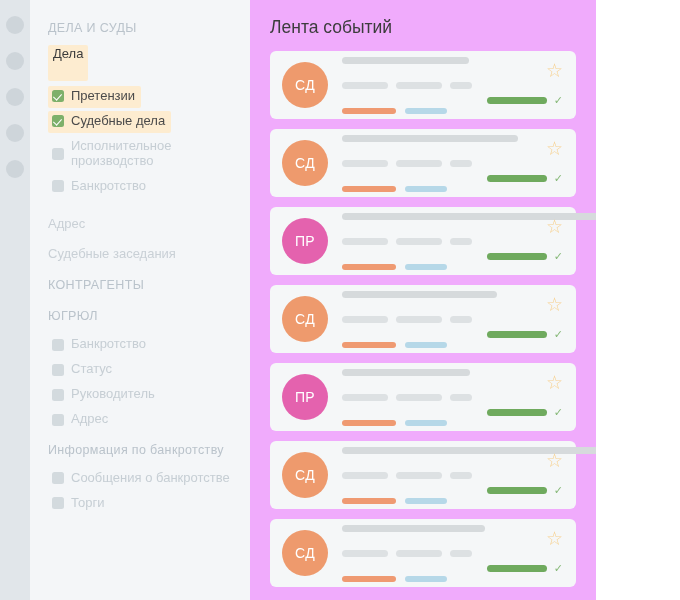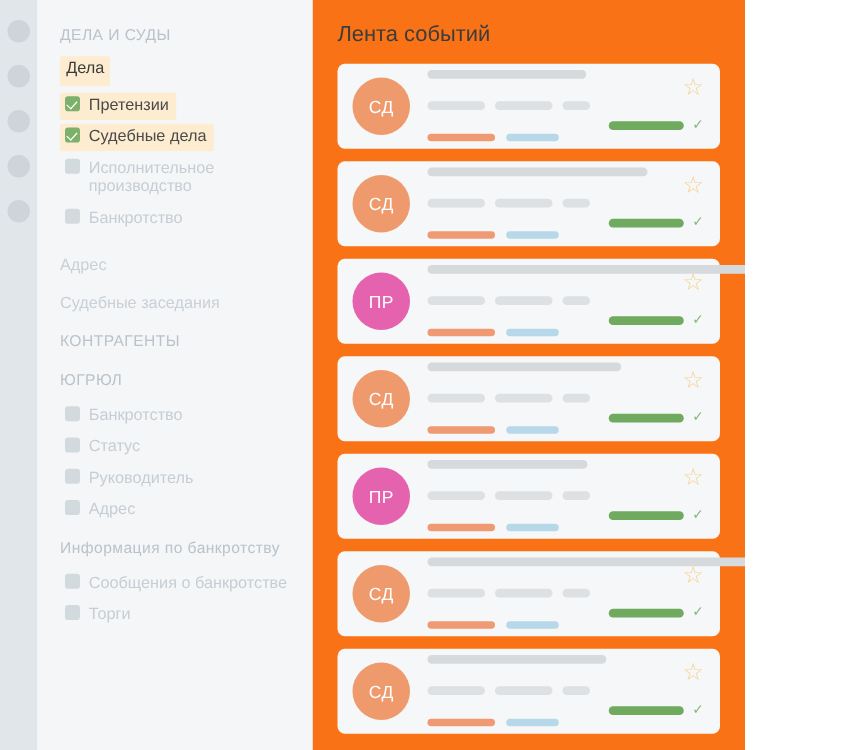--- a/index.html
+++ b/index.html
@@ -69,28 +69,29 @@
   }
   .nav-plain.dark {
     color: #c9d0d6;
   }
 
   .nav-link {
     display: inline-block;
     font-size: 13px;
     color: #3b3b3b;
     margin: 2px 0 2px 18px;
-    padding: 2px 5px 7px 5px;
+    padding: 2px 5px 19px 5px;
     background: #fdecd0;
     border-radius: 2px;
     line-height: 1.15;
   }
 
   .nav-check {
     display: flex;
+    align-items: center;
     margin: 3px 0 3px 18px;
     padding: 3px 6px 4px 4px;
     border-radius: 2px;
     width: fit-content;
     line-height: 1.15;
   }
   .nav-check.active { background: #fdecd0; }
 
   .cbox {
     width: 12px;
@@ -120,21 +121,21 @@
     color: #4a4a4a;
   }
   .nav-check.muted .cb-label { color: #c6ced4; }
 
   .sidebar-spacer { height: 8px; }
 
   
   .main {
     flex: 1 1 auto;
     height: 600px;
-    background: #f97316;
+    background: #f0abfc;
     box-sizing: border-box;
     padding: 0 20px 16px 20px;
     overflow: hidden;
   }
   .feed-title {
     font-size: 17.5px;
     color: #3c3c3c;
     padding: 17px 0 13px 0;
     line-height: 1.2;
     font-weight: normal;

